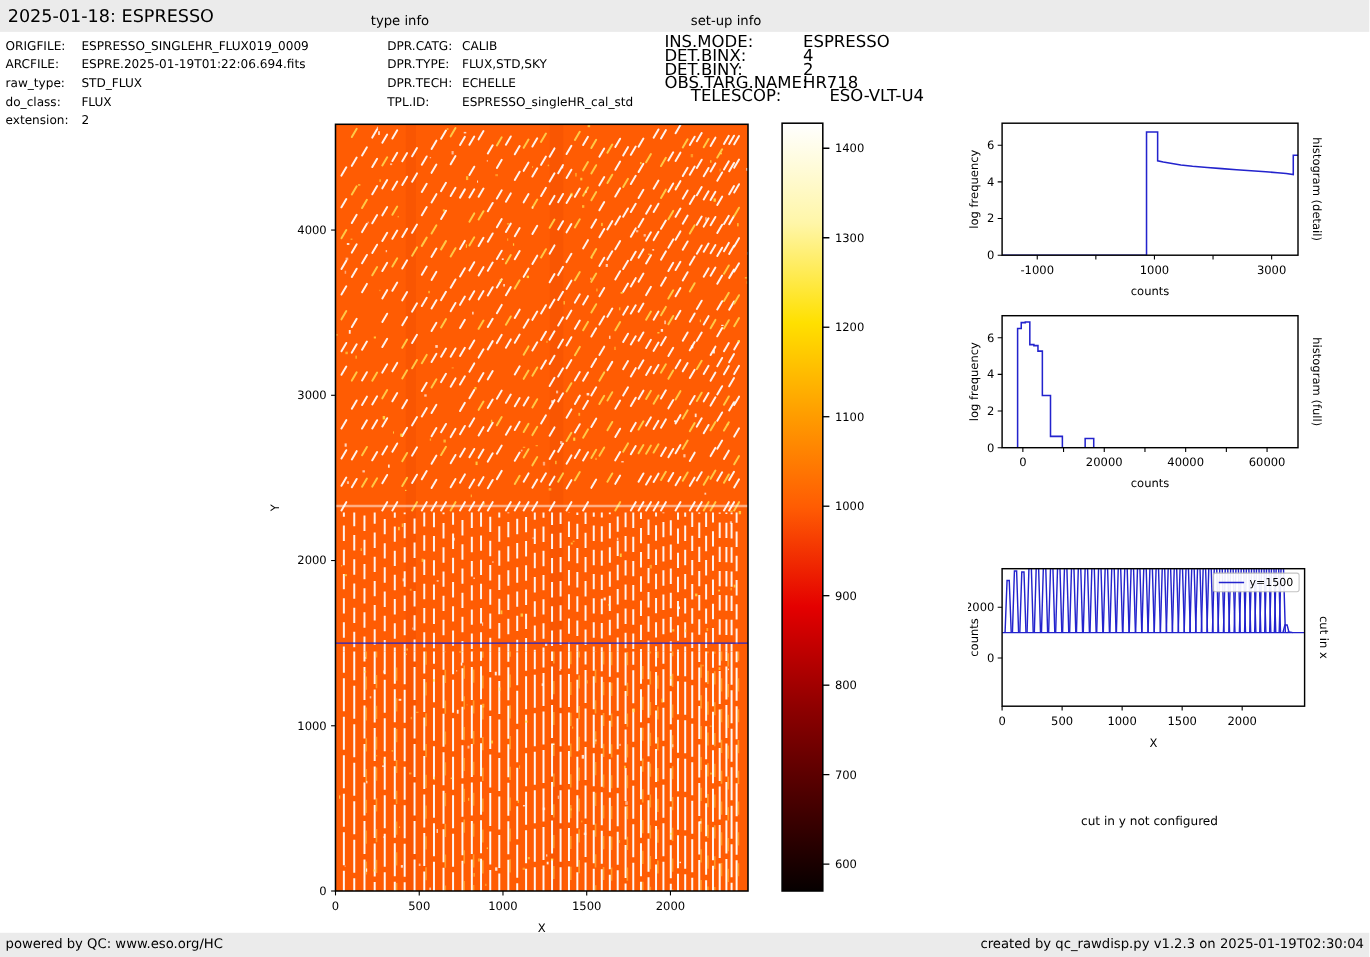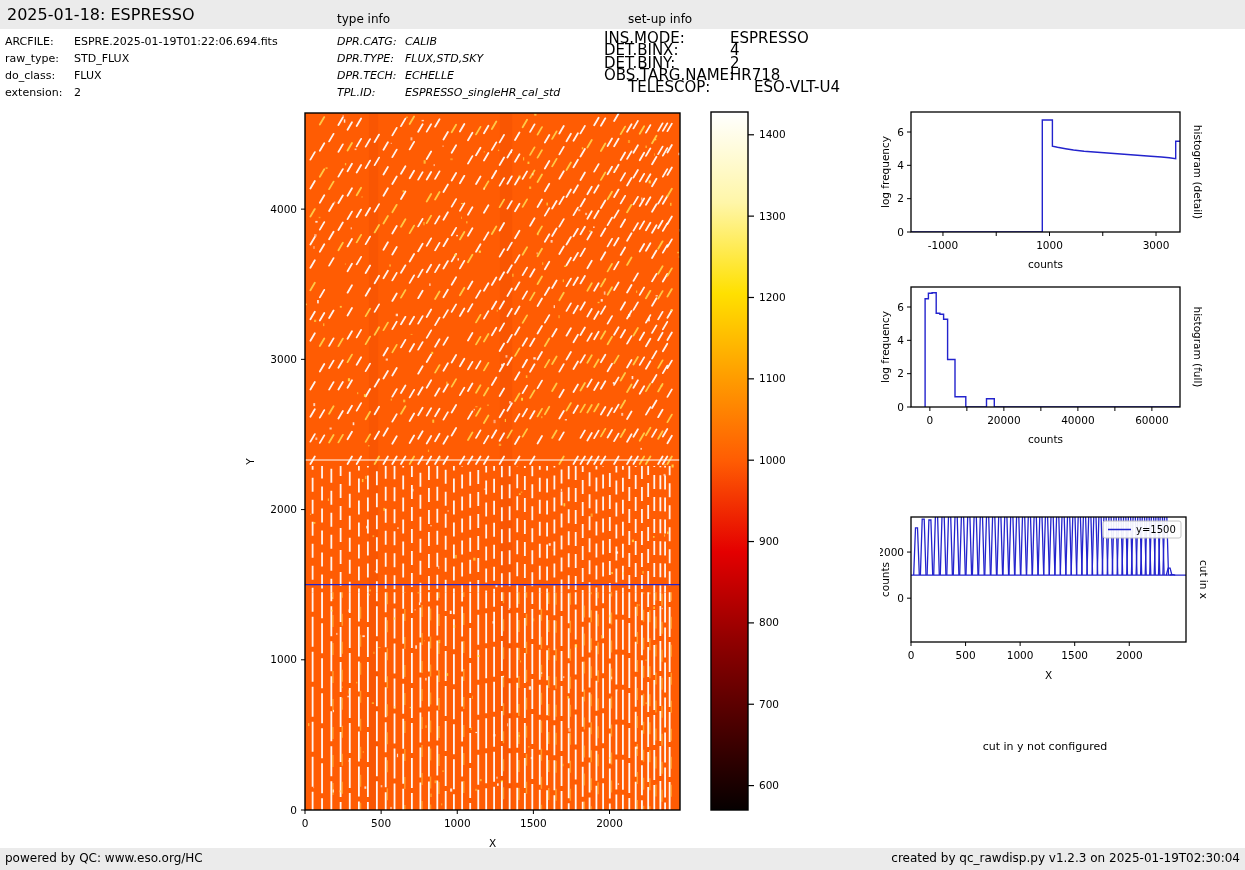--- a/index.html
+++ b/index.html
@@ -9,21 +9,21 @@
     font-family:"DejaVu Sans","Liberation Sans",sans-serif;
   }
   .abs{position:absolute;}
   .strip{background:#ebebeb;}
   #top-strip{left:0;top:0;width:1245px;height:29px;}
   #page-title{left:7px;top:5px;font-size:16px;white-space:nowrap;}
   #type-info-header{left:337px;top:12px;font-size:12px;}
   #setup-info-header{left:628px;top:12px;font-size:12px;}
   .info-table{font-size:11px;line-height:17px;}
   #file-info-table{left:5px;top:33px;}
-  #type-info-table{left:337px;top:33px;font-style:italic;}
+  #type-info-table{left:352px;top:33px;}
   #setup-info-table{left:604px;top:32px;font-size:15px;line-height:12.3px;}
   .info-row{display:flex;white-space:nowrap;}
   .info-label{display:inline-block;flex:none;}
   .info-value{display:inline-block;}
   #main-plot{left:240px;top:100px;width:460px;height:750px;}
   #colorbar-plot{left:700px;top:100px;width:100px;height:755px;}
   #hist-detail-plot{left:880px;top:105px;width:365px;height:180px;}
   #hist-full-plot{left:880px;top:280px;width:365px;height:180px;}
   #cut-x-plot{left:880px;top:500px;width:365px;height:195px;}
   #cut-y-note{left:880px;top:740px;width:330px;text-align:center;font-size:11px;}
@@ -35,20 +35,24 @@
 </style>
 </head>
 <body>
 
 <div id="top-strip" class="abs strip"></div>
 <div id="page-title" class="abs">2025-01-18: ESPRESSO</div>
 <div id="type-info-header" class="abs">type info</div>
 <div id="setup-info-header" class="abs">set-up info</div>
 
 <div id="file-info-table" class="abs info-table">
+    <div class="info-row">
+      <span class="info-label" style="width: 69px;">ORIGFILE:</span>
+      <span class="info-value">ESPRESSO_SINGLEHR_FLUX019_0009</span>
+    </div>
     <div class="info-row">
       <span class="info-label" style="width: 69px;">ARCFILE:</span>
       <span class="info-value">ESPRE.2025-01-19T01:22:06.694.fits</span>
     </div>
     <div class="info-row">
       <span class="info-label" style="width: 69px;">raw_type:</span>
       <span class="info-value">STD_FLUX</span>
     </div>
     <div class="info-row">
       <span class="info-label" style="width: 69px;">do_class:</span>

